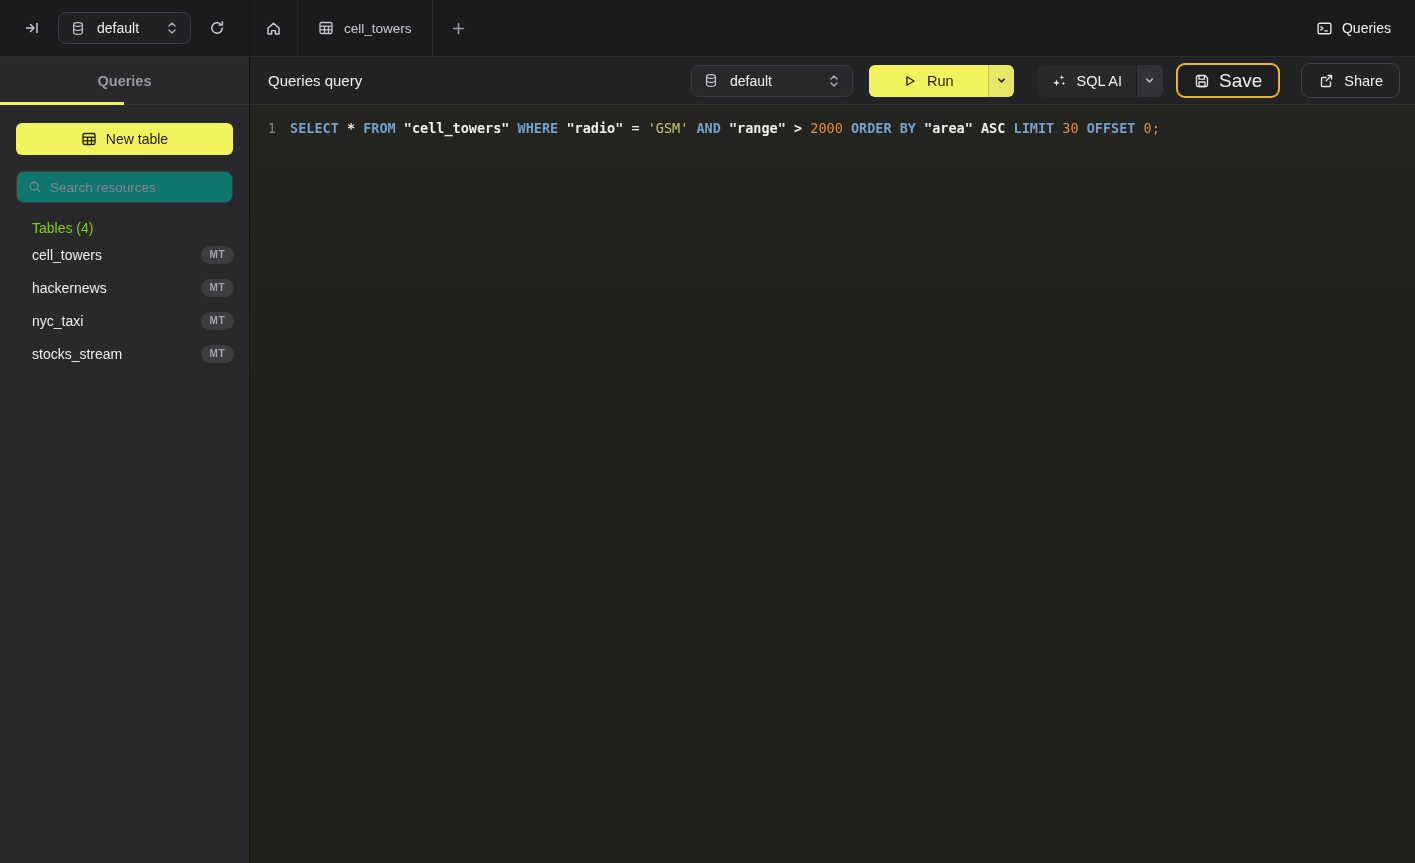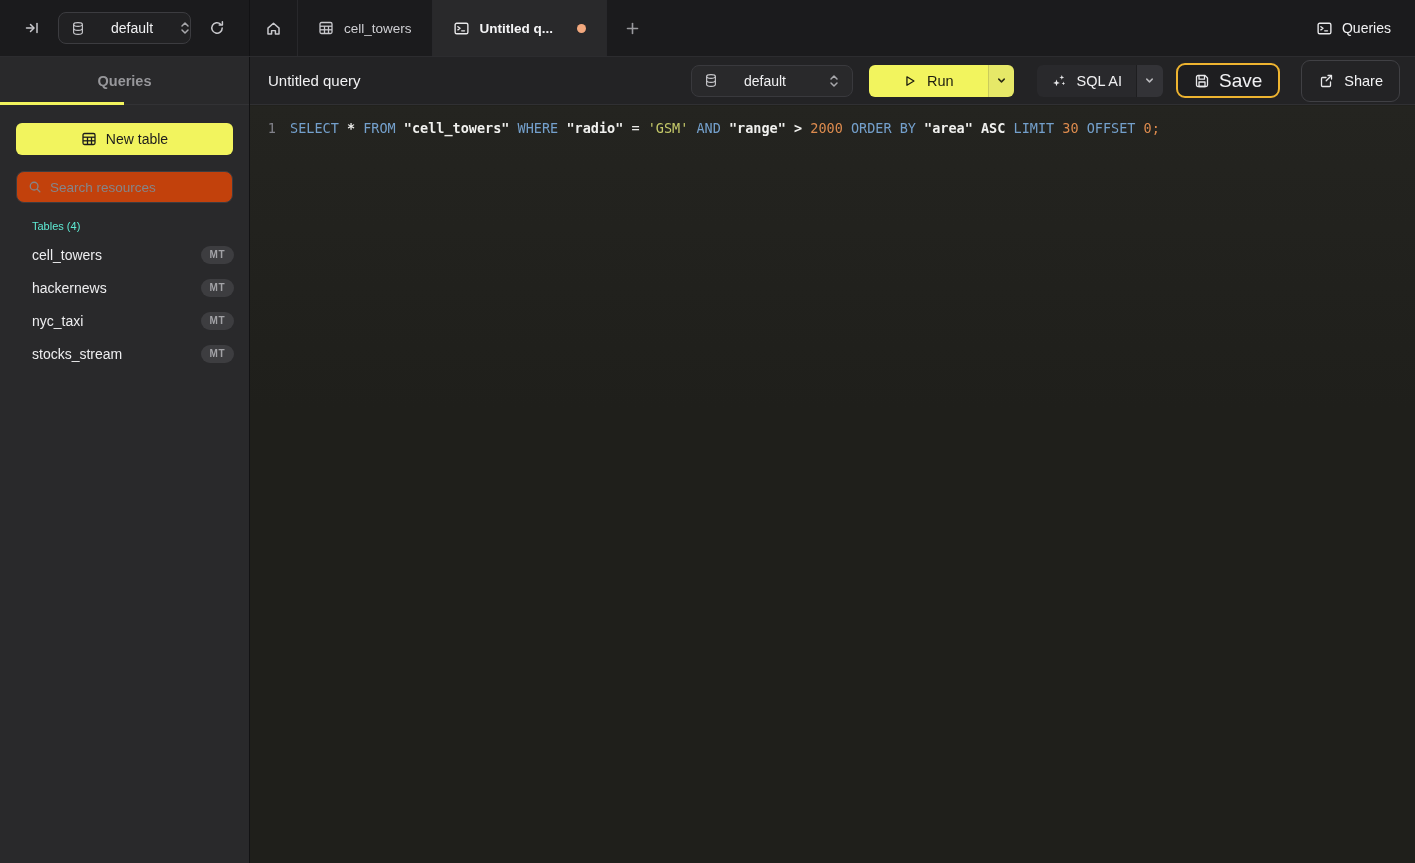--- a/index.html
+++ b/index.html
@@ -4,68 +4,68 @@
 <style>
   * { margin:0; padding:0; box-sizing:border-box; }
   html,body { width:1415px; height:863px; background:#151516; }
   body { font-family:"Liberation Sans", sans-serif; color:#e9e9eb; font-size:14px; overflow:hidden; }
   #app { position:relative; width:1415px; height:863px; background:#21211d; }
 
   
   .topbar { position:absolute; top:0; left:0; width:1415px; height:57px; background:#1b1b1d; border-bottom:1px solid #2c2c2f; display:flex; align-items:stretch; }
   .topbar-left { width:250px; display:flex; align-items:center; gap:12px; padding:0 18px; border-right:1px solid #121214; }
   .icon-btn { display:flex; align-items:center; justify-content:center; width:28px; height:28px; border-radius:6px; cursor:pointer; color:#c9c9cd; flex:0 0 auto; }
-  .select-box { display:flex; align-items:center; gap:26px; height:32px; padding:0 12px; border:1px solid #3c3c40; border-radius:8px; background:#212123; color:#f0f0f2; cursor:pointer; }
+  .select-box { display:flex; align-items:center; gap:12px; height:32px; padding:0 12px; border:1px solid #3c3c40; border-radius:8px; background:#212123; color:#f0f0f2; cursor:pointer; }
   .select-box .grow { flex:1; }
   .topbar-db { flex:1; min-width:0; }
   .tabs { display:flex; align-items:stretch; }
   .tab { display:flex; align-items:center; gap:10px; padding:0 20px; border-right:1px solid #28282b; color:#cfcfd3; font-size:13.5px; cursor:pointer; white-space:nowrap; }
   .tab.icon-only { padding:0 15px; }
   .tab.active { background:#29292b; color:#f4f4f6; font-weight:700; }
   .dirty-dot { width:9px; height:9px; border-radius:50%; margin-left:14px; }
   .tab-plus { display:flex; align-items:center; padding:0 18px; color:#9a9a9e; cursor:pointer; }
   .topbar-right { margin-left:auto; display:flex; align-items:center; padding-right:24px; }
   .queries-link { display:flex; align-items:center; gap:9px; color:#f0f0f2; font-size:14px; cursor:pointer; }
 
   
   .sidebar { position:absolute; top:57px; left:0; width:250px; height:806px; background:#29292b; border-right:1px solid #121214; }
   .side-tabs { display:flex; height:48px; border-bottom:1px solid #323235; position:relative; }
   .side-tab { flex:1; display:flex; align-items:center; justify-content:center; font-size:14.5px; color:#97979b; cursor:pointer; font-weight:700; }
   .side-tab.active { color:#f4f4f6; }
   .side-tab-underline { position:absolute; left:0; bottom:-1px; width:124px; height:3px; }
   .new-table-btn { position:absolute; left:16px; top:66px; width:217px; height:32px; border:none; border-radius:6px; display:flex; align-items:center; justify-content:center; gap:9px; font-size:14px; font-weight:500; color:#1c1c1c; cursor:pointer; font-family:inherit; }
-  .search-box { position:absolute; left:16px; top:114px; width:217px; height:32px; background:#c2410c; border:1px solid #3c3c40; border-radius:8px; display:flex; align-items:center; gap:8px; padding:0 11px; }
+  .search-box { position:absolute; left:16px; top:114px; width:217px; height:32px; background:#0f766e; border:1px solid #3c3c40; border-radius:8px; display:flex; align-items:center; gap:8px; padding:0 11px; }
   .search-box input { flex:1; background:transparent; border:none; outline:none; color:#e9e9eb; font-size:13.5px; font-family:inherit; min-width:0; }
   .search-box input::placeholder { color:#85858a; }
-  .side-section-label { position:absolute; left:32px; top:163px; font-size:11px; color:#5eead4; }
+  .side-section-label { position:absolute; left:32px; top:163px; font-size:14px; color:#84cc16; }
   .table-list { position:absolute; left:8px; top:181px; width:234px; }
   .table-row { display:flex; align-items:center; height:33px; padding:0 8px 0 24px; border-radius:6px; cursor:pointer; }
   .table-row-name { font-size:14px; color:#eeeef0; flex:1; }
   .mt-badge { background:#3d3d40; color:#a2a2a6; font-size:10px; font-weight:700; letter-spacing:.5px; border-radius:11px; padding:4px 9px; line-height:1; }
 
   
   .main-toolbar { position:absolute; top:57px; left:250px; width:1165px; height:48px; background:#232325; border-bottom:1px solid #303033; display:flex; align-items:center; }
   .query-title { margin-left:18px; font-size:15px; font-weight:500; color:#f2f2f4; }
   .toolbar-actions { margin-left:auto; display:flex; align-items:center; padding-right:15px; }
   .toolbar-db { width:162px; height:32px; background:#29292b; border:1px solid #39393d; margin-right:16px; }
   .run-btn { display:flex; height:32px; border-radius:6px; overflow:hidden; cursor:pointer; margin-right:23px; }
   .run-main { display:flex; align-items:center; gap:10px; padding:0 34px; color:#1d1d10; font-weight:500; font-size:14.5px; }
   .run-chev { display:flex; align-items:center; justify-content:center; width:26px; border-left:1px solid rgba(0,0,0,.12); color:#2a2a14; }
   .sqlai-btn { display:flex; height:32px; border-radius:6px; overflow:hidden; background:#29292c; cursor:pointer; margin-right:13px; }
   .sqlai-main { display:flex; align-items:center; gap:10px; padding:0 14px; color:#f0f0f2; font-size:14.5px; font-weight:500;justify-content:flex-end; }
   .sqlai-chev { display:flex; align-items:center; justify-content:center; width:27px; background:#333337; border-left:1px solid #1e1e20; color:#b8b8bc; }
   .save-btn { display:flex; align-items:center; gap:9px; height:35px; padding:0 16px; background:#1e1e20; border:2px solid #eeb430; border-radius:9px; color:#f2f2f4; font-size:19px; font-weight:500; cursor:pointer; margin-right:21px; font-family:inherit; }
-  .share-btn { display:flex; align-items:center; gap:10px; height:42px; padding:0 16px; background:transparent; border:1px solid #404044; border-radius:9px; color:#f2f2f4; font-size:14.5px; font-weight:500; cursor:pointer; font-family:inherit; }
+  .share-btn { display:flex; align-items:center; gap:10px; height:35px; padding:0 16px; background:transparent; border:1px solid #404044; border-radius:9px; color:#f2f2f4; font-size:14.5px; font-weight:500; cursor:pointer; font-family:inherit; }
 
   
   .editor { position:absolute; top:106px; left:250px; width:1165px; height:757px; background:#232320; background:linear-gradient(180deg,#242420 0%,#1f1f1b 40%); }
   .code-line { display:flex; align-items:center; height:22px; margin-top:11px; font-family:"DejaVu Sans Mono","Liberation Mono",monospace; font-size:13.5px; }
   .gutter { width:26px; text-align:right; color:#82828a; flex:0 0 auto; }
   .code-content { padding-left:14px; white-space:pre; }
-  .tok-kw  { color:#74a0cc; }
+  .tok-kw  { color:#74a0cc;font-weight:bold; }
   .tok-id  { color:#f0f0ee; font-weight:700; }
   .tok-op  { color:#e8e8e6; }
   .tok-opb { color:#f0f0ee; font-weight:700; }
   .tok-str { color:#c6ca6a; }
   .tok-num { color:#dd8b4e; }
 
   svg { display:block; flex:0 0 auto; }
 </style>
 </head>
 <body>
@@ -117,31 +117,20 @@
         <span>
           <svg width="16" height="16" viewBox="0 0 16 16" fill="none" stroke="#c9c9cd" stroke-width="1.3">
             <rect x="2" y="2.5" width="12" height="11" rx="1.5"></rect>
             <line x1="2" y1="6.2" x2="14" y2="6.2"></line>
               <line x1="2" y1="9.8" x2="14" y2="9.8"></line>
             <line x1="6.5" y1="6.2" x2="6.5" y2="13.5"></line>
               <line x1="10.5" y1="6.2" x2="10.5" y2="13.5"></line>
           </svg>
         </span>
         <span>cell_towers</span>
-      </div>
-      <div class="tab active">
-        <span>
-          <svg width="17" height="17" viewBox="0 0 16 16" fill="none" stroke="#e9e9eb" stroke-width="1.3" stroke-linecap="round" stroke-linejoin="round">
-            <rect x="2" y="3" width="12" height="10" rx="1.5"></rect>
-            <polyline points="4.6,6.3 6.6,7.8 4.6,9.3"></polyline>
-              <line x1="8.2" y1="10.2" x2="10.8" y2="10.2"></line>
-          </svg>
-        </span>
-        <span>Untitled q...</span>
-        <span class="dirty-dot" style="background: rgb(242, 168, 126);"></span>
       </div>
       <div class="tab-plus">
         <svg width="15" height="15" viewBox="0 0 15 15" fill="none" stroke="#9a9a9e" stroke-width="1.6" stroke-linecap="round">
           <line x1="7.5" y1="2.5" x2="7.5" y2="12.5"></line>
             <line x1="2.5" y1="7.5" x2="12.5" y2="7.5"></line>
         </svg>
       </div>
     </div>
 
     <div class="topbar-right">
@@ -199,21 +188,21 @@
         <span class="mt-badge">MT</span>
       </div>
       <div class="table-row">
         <span class="table-row-name">stocks_stream</span>
         <span class="mt-badge">MT</span>
       </div>
     </div>
   </div>
 
   <div class="main-toolbar">
-    <div class="query-title">Untitled query</div>
+    <div class="query-title">Queries query</div>
 
     <div class="toolbar-actions">
       <div class="select-box toolbar-db">
         <span>
           <svg width="14" height="15" viewBox="0 0 16 16" fill="none" stroke="#c9c9cd" stroke-width="1.3">
             <ellipse cx="8" cy="3.4" rx="5" ry="2.1"></ellipse>
             <path d="M3 3.4v4.6c0 1.15 2.24 2.1 5 2.1s5-.95 5-2.1V3.4"></path>
             <path d="M3 8v4.6c0 1.15 2.24 2.1 5 2.1s5-.95 5-2.1V8"></path>
           </svg>
         </span>

